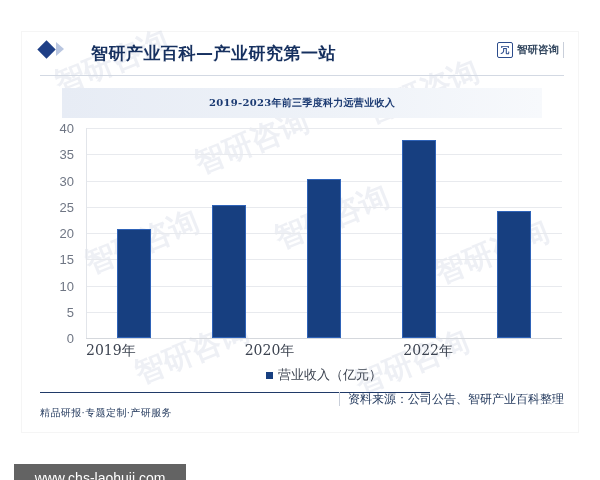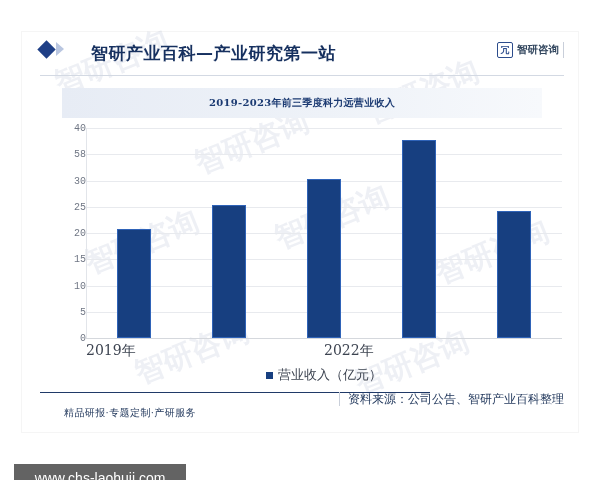--- a/index.html
+++ b/index.html
@@ -133,25 +133,25 @@
     width: 522px; height: 250px;
   }
   
   #y-axis {
     position: absolute;
     left: 0; top: 0;
     width: 46px; height: 210px;
   }
   .ytick {
     position: absolute;
-    right: 0;
+    right: 12px;
     transform: translateY(-50%);
-    font-size: 10px;
+    font-size: 13px;
     color: #6f7684;
-    font-family: Liberation Mono, monospace;
+    font-family: Liberation Sans, sans-serif;
     white-space: nowrap;
   }
   #grid-area {
     position: absolute;
     left: 46px; top: 0;
     width: 476px; height: 210px;
   }
   .gridline {
     position: absolute;
     left: 0; width: 100%;
@@ -232,21 +232,20 @@
     background: #203a68;
   }
   #footer-left {
     position: absolute;
     left: 0; top: 14px;
     font-size: 10px;
     color: #243a5e;
     font-family: "DejaVu Serif", "Liberation Serif", serif;
     letter-spacing: .4px;
     white-space: nowrap;
-    margin-left: 24px;
   }
   #footer-right {
     position: absolute;
     right: 0; top: 0;
     text-align: right;
     padding-left: 8px;
     border-left: 1px solid #c9cfda;
   }
   #footer-source {
     font-size: 12px;
@@ -306,21 +305,21 @@
     </div>
     <div id="header-rule"></div>
 
     <div id="title-band">
       <div id="chart-title">2019-2023年前三季度科力远营业收入</div>
     </div>
 
     <div id="plot">
       <div id="y-axis">
           <div class="ytick" style="top: 0px;">40</div>
-          <div class="ytick" style="top: 26.25px;">58</div>
+          <div class="ytick" style="top: 26.25px;">35</div>
           <div class="ytick" style="top: 52.5px;">30</div>
           <div class="ytick" style="top: 78.75px;">25</div>
           <div class="ytick" style="top: 105px;">20</div>
           <div class="ytick" style="top: 131.25px; margin-left: 12px;">15</div>
           <div class="ytick" style="top: 157.5px;">10</div>
           <div class="ytick" style="top: 183.75px;">5</div>
           <div class="ytick" style="top: 210px;">0</div>
         </div>
       <div id="grid-area">
           <div class="gridline" style="top: 0px;"></div>
@@ -346,20 +345,21 @@
           </div>
           <div class="bar-slot">
             <div class="bar" title="2022年 37.8亿元" style="height: 198.45px; background: rgb(23, 63, 128);"></div>
           </div>
           <div class="bar-slot">
             <div class="bar" title="2023年前三季度 24.1亿元" style="height: 126.525px; background: rgb(23, 63, 128);"></div>
           </div>
         </div>
       <div id="x-axis">
           <div class="xtick">2019年</div>
+          <div class="xtick">2020年</div>
           <div class="xtick">2022年</div>
         </div>
       <div id="legend">
         <div id="legend-swatch"></div>
         <div id="legend-label">营业收入（亿元）</div>
       </div>
     </div>
 
     <div id="footer">
       <div id="footer-rule"></div>

